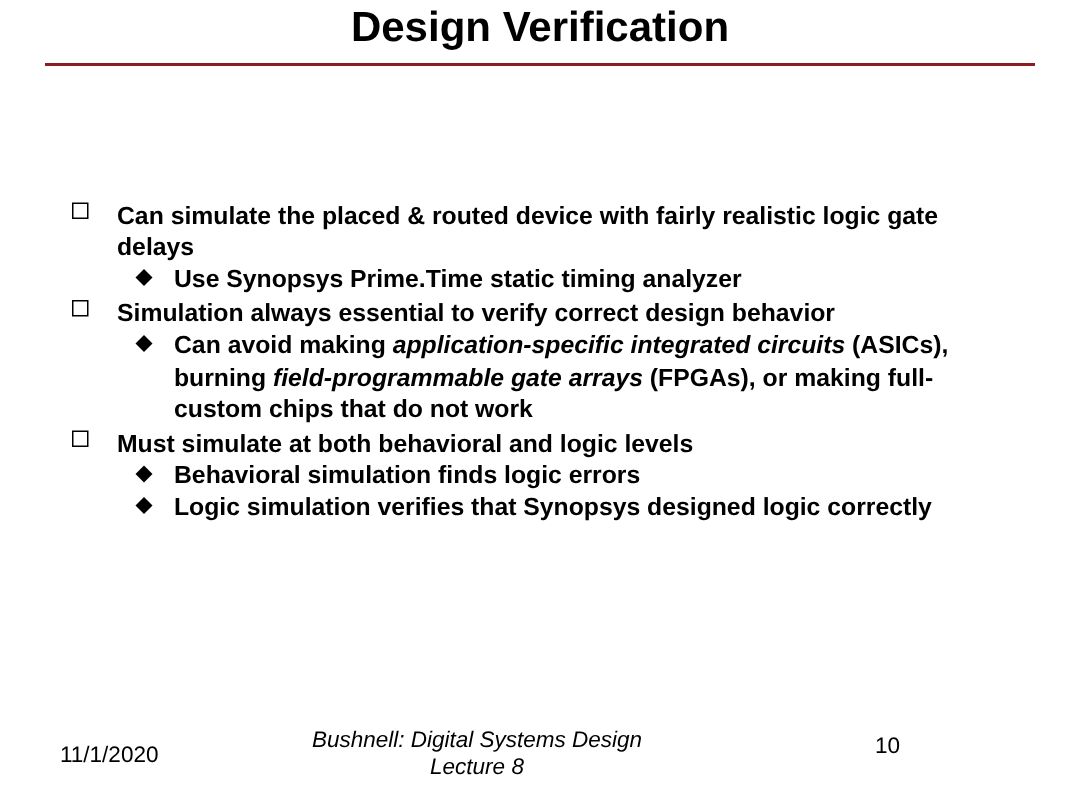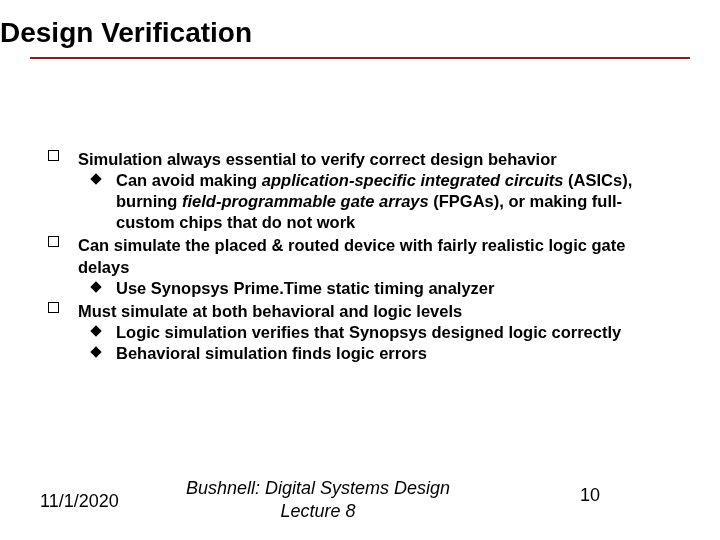--- a/index.html
+++ b/index.html
@@ -7,24 +7,24 @@
     padding: 0;
     width: 720px;
     height: 540px;
     font-family: Arial, Helvetica, sans-serif;
     background: #fff;
     color: #000;
     position: relative;
     overflow: hidden;
   }
   .title {
-    text-align: left;
+    text-align: center;
     font-size: 28px;
     font-weight: bold;
-    padding-top: 17px;
+    padding-top: 2px;
     padding-bottom: 8px;
   }
   .divider {
     margin: 0 30px 0 30px;
     border-bottom: 2px solid #8a1c22;
   }
   .content {
     padding: 90px 48px 0 78px;
     font-size: 16.5px;
     line-height: 1.28;
@@ -55,62 +55,62 @@
     height: 8px;
     background: #000;
     transform: rotate(45deg);
   }
   .ital { font-style: italic; }
   .footer {
     position: absolute;
     bottom: 18px;
     left: 0;
     width: 636px;
-    font-size: 18px;
+    font-size: 15px;
   }
   .fdate { position: absolute; left: 40px; bottom: 10px; }
   .fcenter { text-align: center; width: 100%; line-height: 1.25; font-style: italic; }
   .fpage { position: absolute; right: 36px; bottom: 16px; }
 </style>
 </head>
 <body>
 
 <div class="title">Design Verification</div>
 <div class="divider"></div>
 
 <div class="content">
 
   <div class="item">
     <span class="marker"></span>
+    <span>Can simulate the placed &amp; routed device with fairly realistic logic gate delays</span>
+    <div class="sub">
+      <span class="diamond"></span>
+      <span>Use Synopsys Prime.Time static timing analyzer</span>
+    </div>
+  </div>
+
+  <div class="item">
+    <span class="marker"></span>
     <span>Simulation always essential to verify correct design behavior</span>
     <div class="sub">
       <span class="diamond"></span>
       <span>Can avoid making </span><span class="ital">application-specific integrated circuits</span><span> (ASICs), burning </span><span class="ital">field-programmable gate arrays</span><span> (FPGAs), or making full-custom chips that do not work</span>
     </div>
   </div>
 
   <div class="item">
     <span class="marker"></span>
-    <span>Can simulate the placed &amp; routed device with fairly realistic logic gate delays</span>
-    <div class="sub">
-      <span class="diamond"></span>
-      <span>Use Synopsys Prime.Time static timing analyzer</span>
-    </div>
-  </div>
-
-  <div class="item">
-    <span class="marker"></span>
     <span>Must simulate at both behavioral and logic levels</span>
     <div class="sub">
       <span class="diamond"></span>
-      <span>Logic simulation verifies that Synopsys designed logic correctly</span>
+      <span>Behavioral simulation finds logic errors</span>
     </div>
     <div class="sub">
       <span class="diamond"></span>
-      <span>Behavioral simulation finds logic errors</span>
+      <span>Logic simulation verifies that Synopsys designed logic correctly</span>
     </div>
   </div>
 
 </div>
 
 <div class="footer">
   <div class="fdate">11/1/2020</div>
   <div class="fcenter">
     <span>Bushnell: Digital Systems Design</span><br>
     <span>Lecture 8</span>

